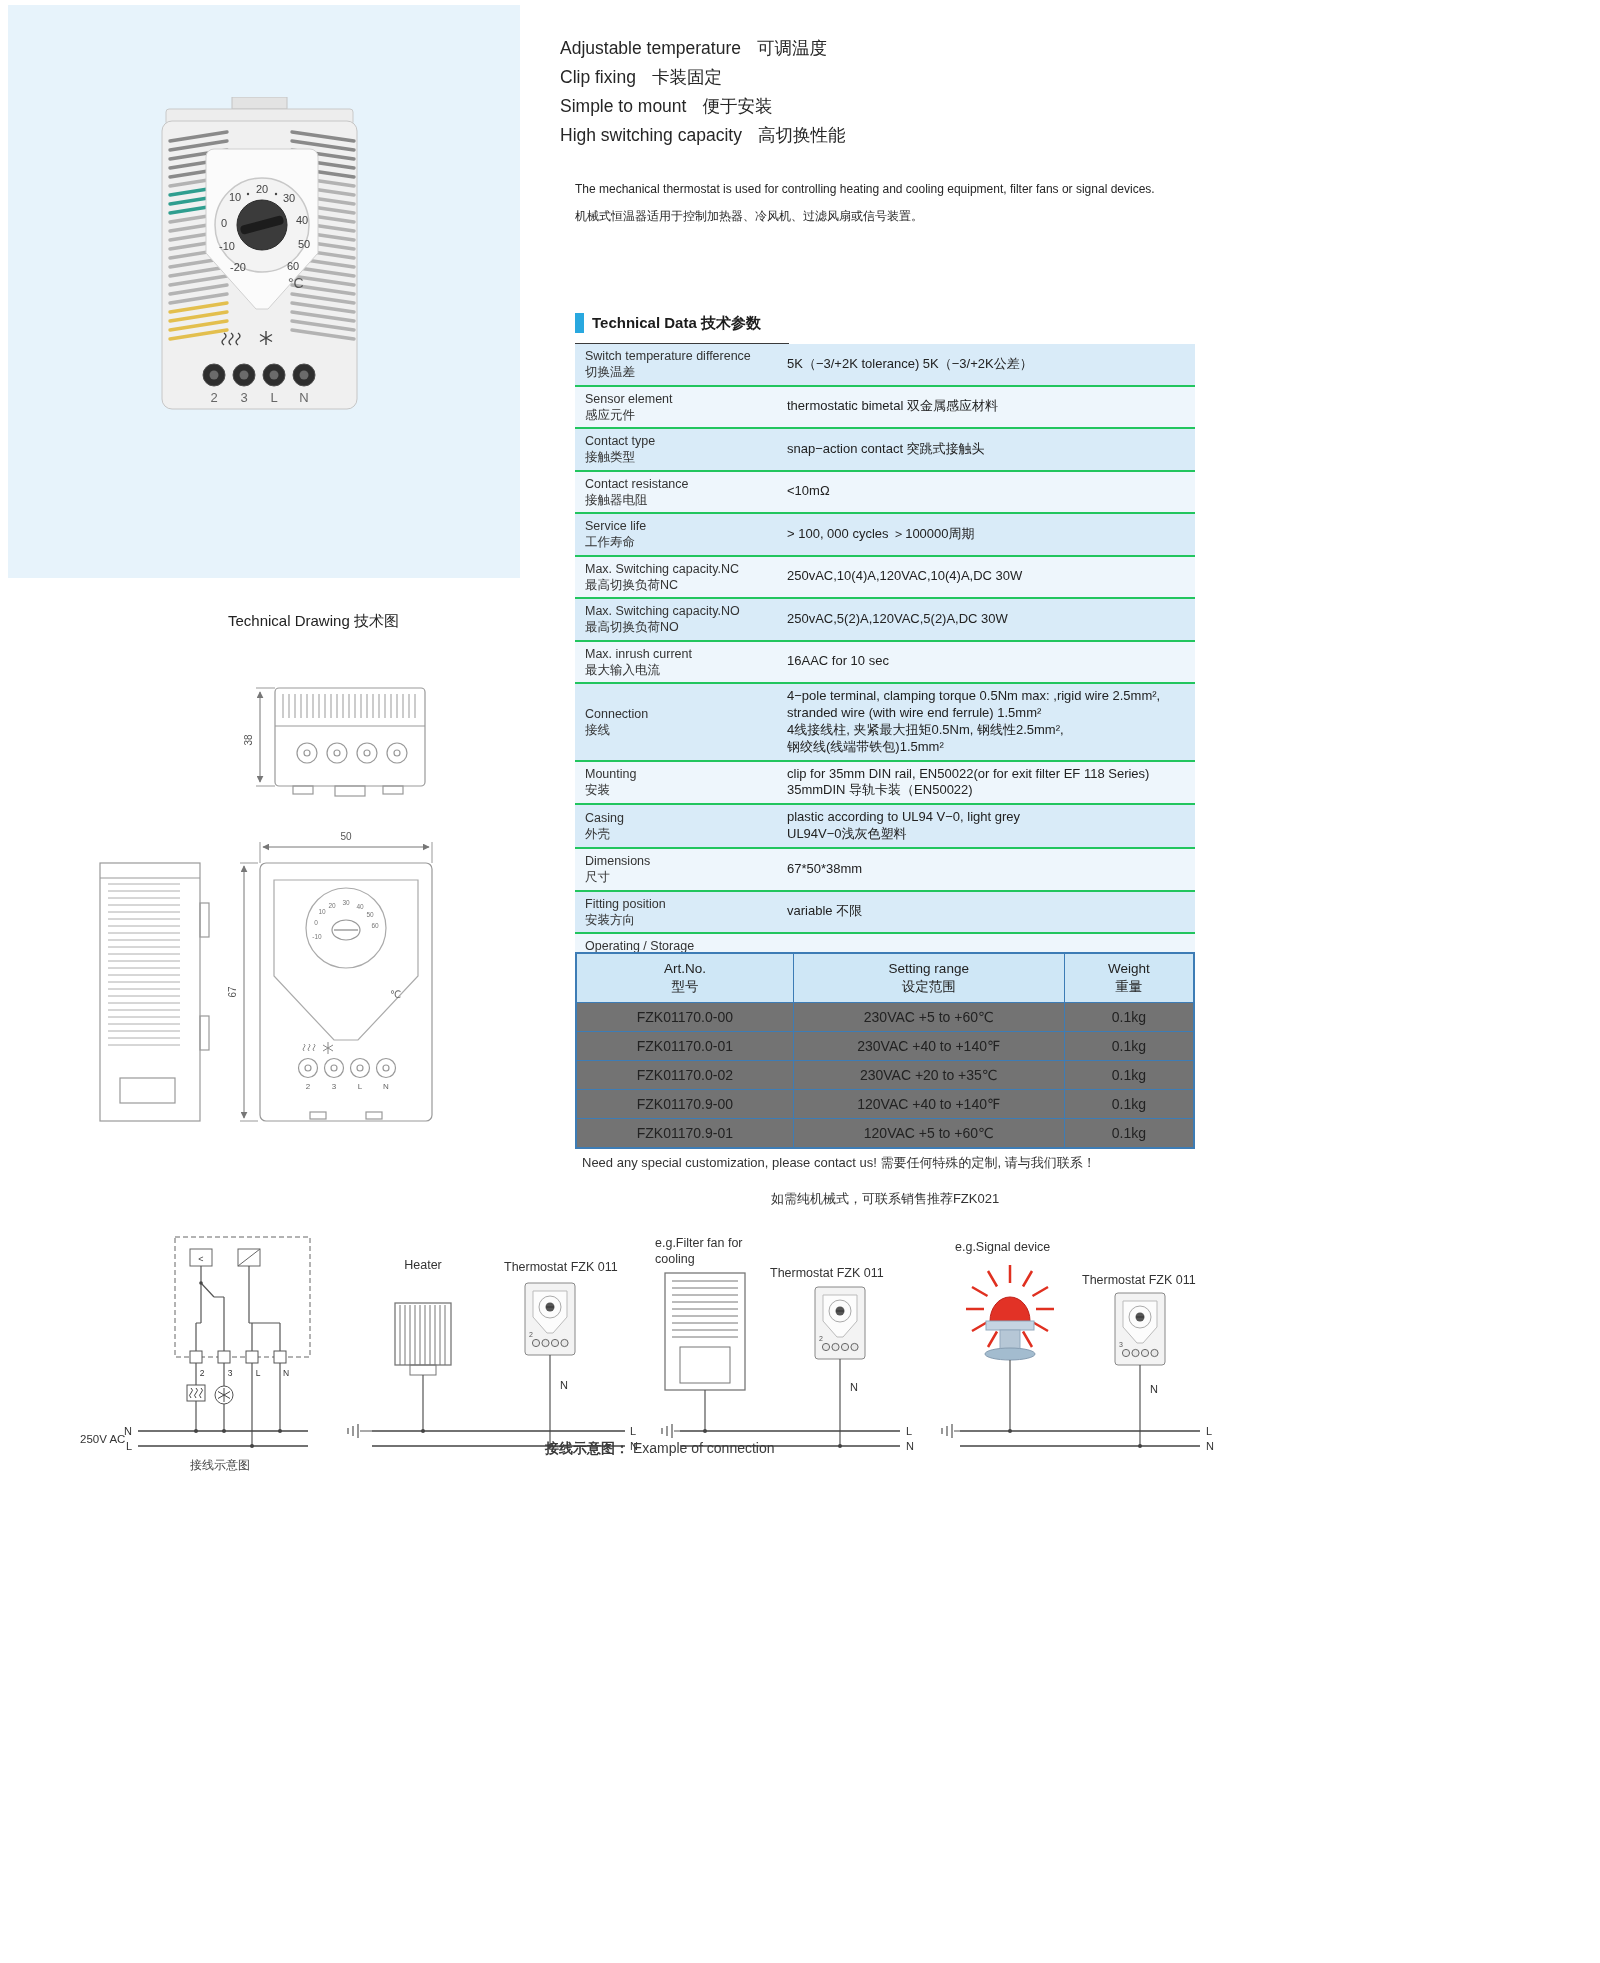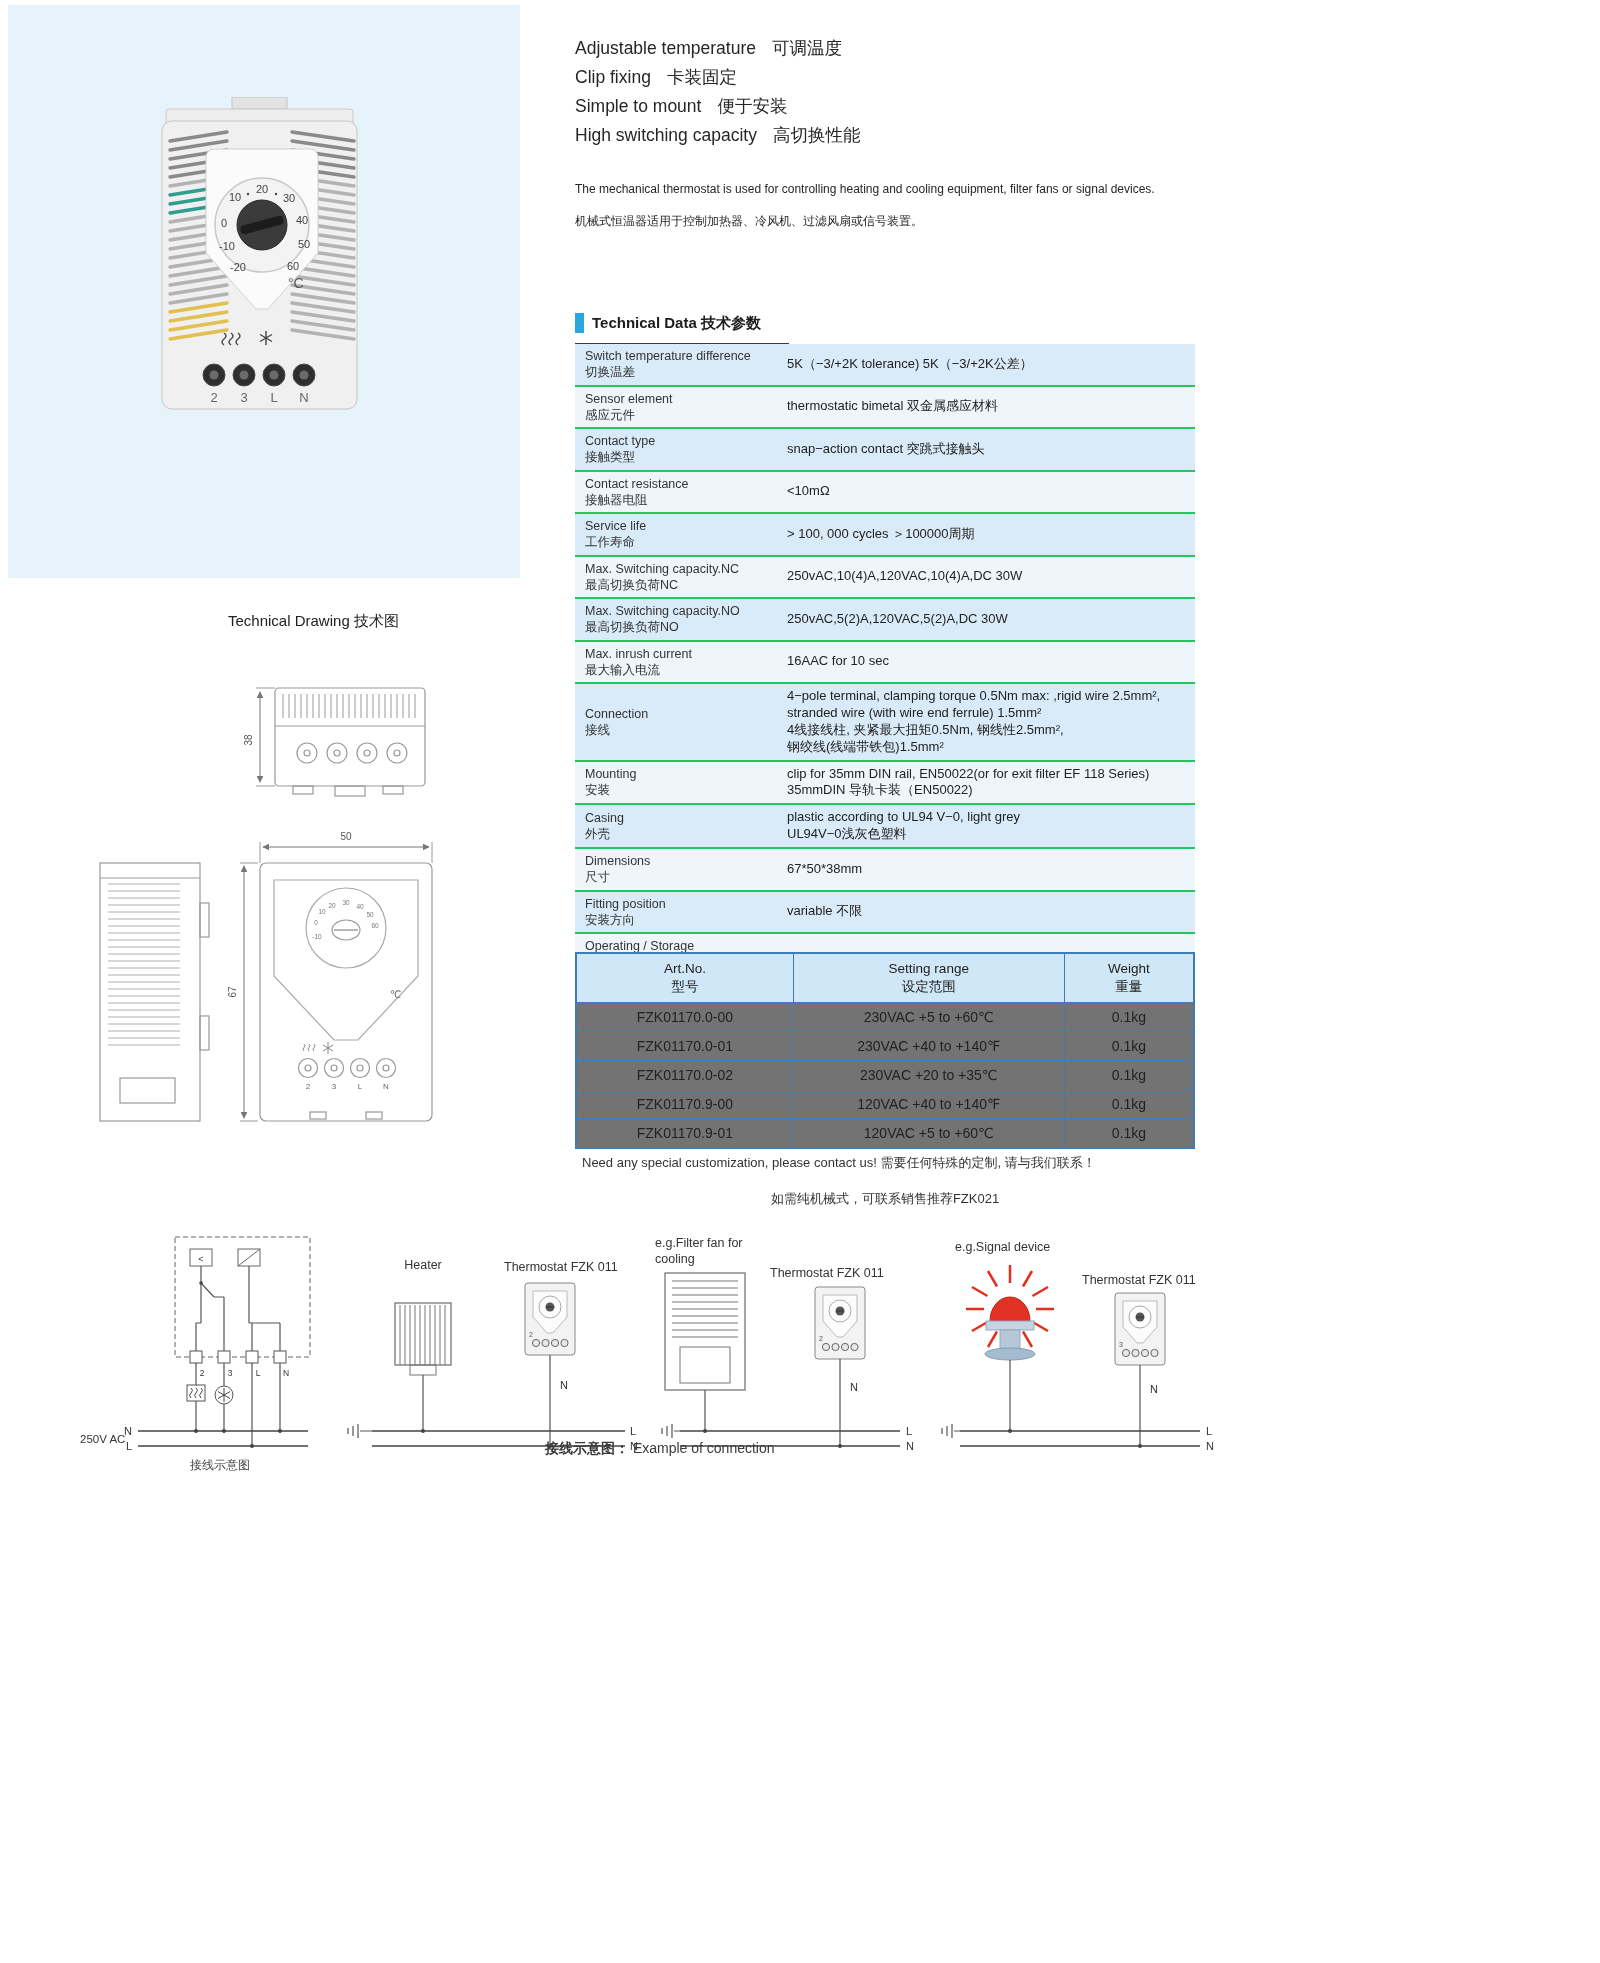--- a/index.html
+++ b/index.html
@@ -5,27 +5,27 @@
   * { margin:0; padding:0; box-sizing:border-box; }
   html,body { background:#fff; }
   body { font-family:"Liberation Sans","DejaVu Sans",sans-serif; color:#222; }
   .page { position:relative; width:1600px; height:1963px; background:#fff; overflow:hidden; }
 
   
   .hero { position:absolute; left:8px; top:5px; width:512px; height:573px; background:#e7f3fb; }
   .device-svg { position:absolute; left:124px; top:92px; }
 
   
-  .features { position:absolute; left:575px; top:34px; list-style:none; }
+  .features { position:absolute; left:560px; top:34px; list-style:none; }
   .features li { font-size:17.5px; line-height:29px; color:#262626; }
   .features .zh { margin-left:16px; }
 
   
   .desc { position:absolute; left:575px; top:176px; width:660px; font-size:12px; line-height:27px; color:#262626; }
-  .desc p.zh { margin-top:5px; }
+  .desc p.zh { }
 
   
   .td-head { position:absolute; left:575px; top:313px; display:flex; align-items:center;
              border-bottom:1.5px solid #3a3a3a; padding-bottom:10px; min-width:214px; }
   .td-head .bar { width:9px; height:20px; background:#29a8df; margin-right:8px; }
   .td-head .txt { font-size:15px; font-weight:bold; color:#1c1c1c; }
 
   
   .td-table { position:absolute; left:575px; top:344px; width:620px; border-collapse:collapse; }
   .td-table td { vertical-align:middle; padding:4px 10px; white-space:pre-line;

